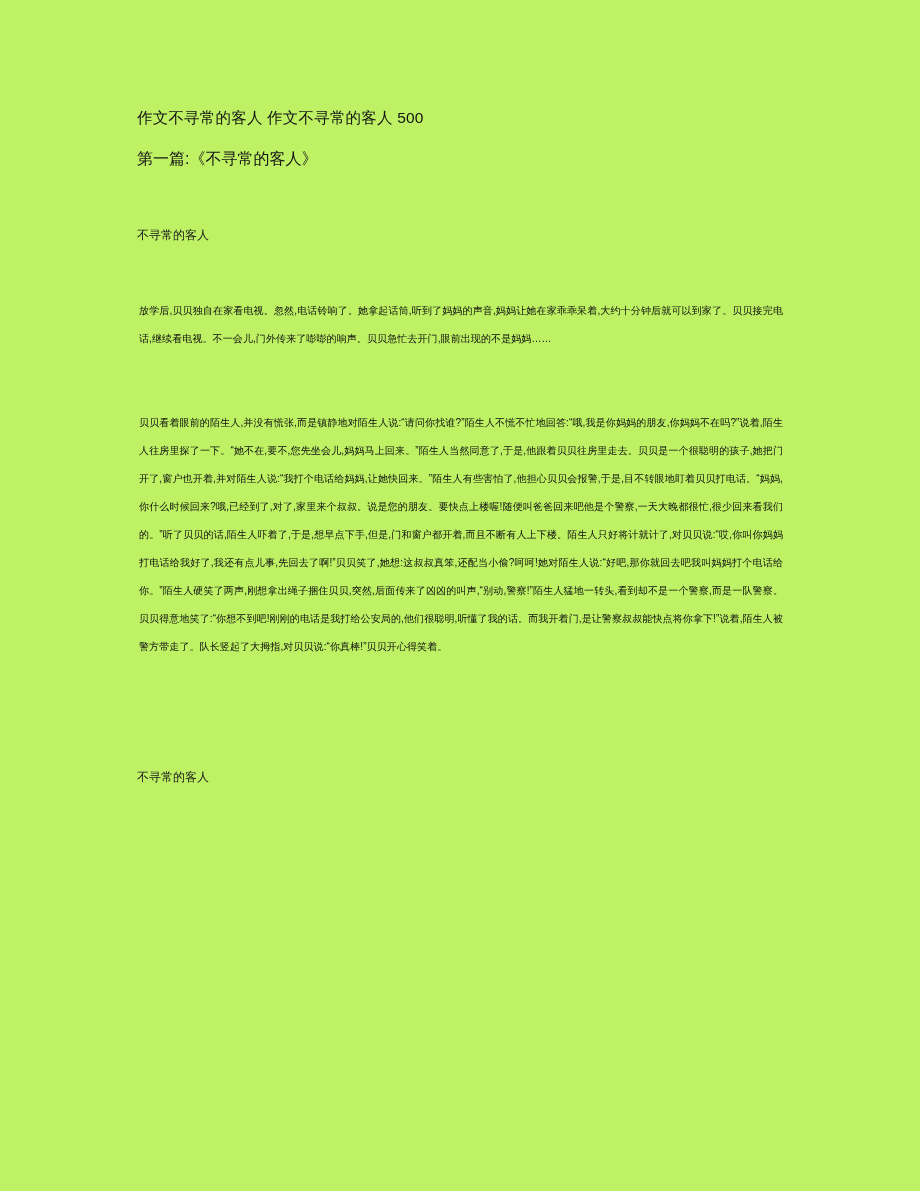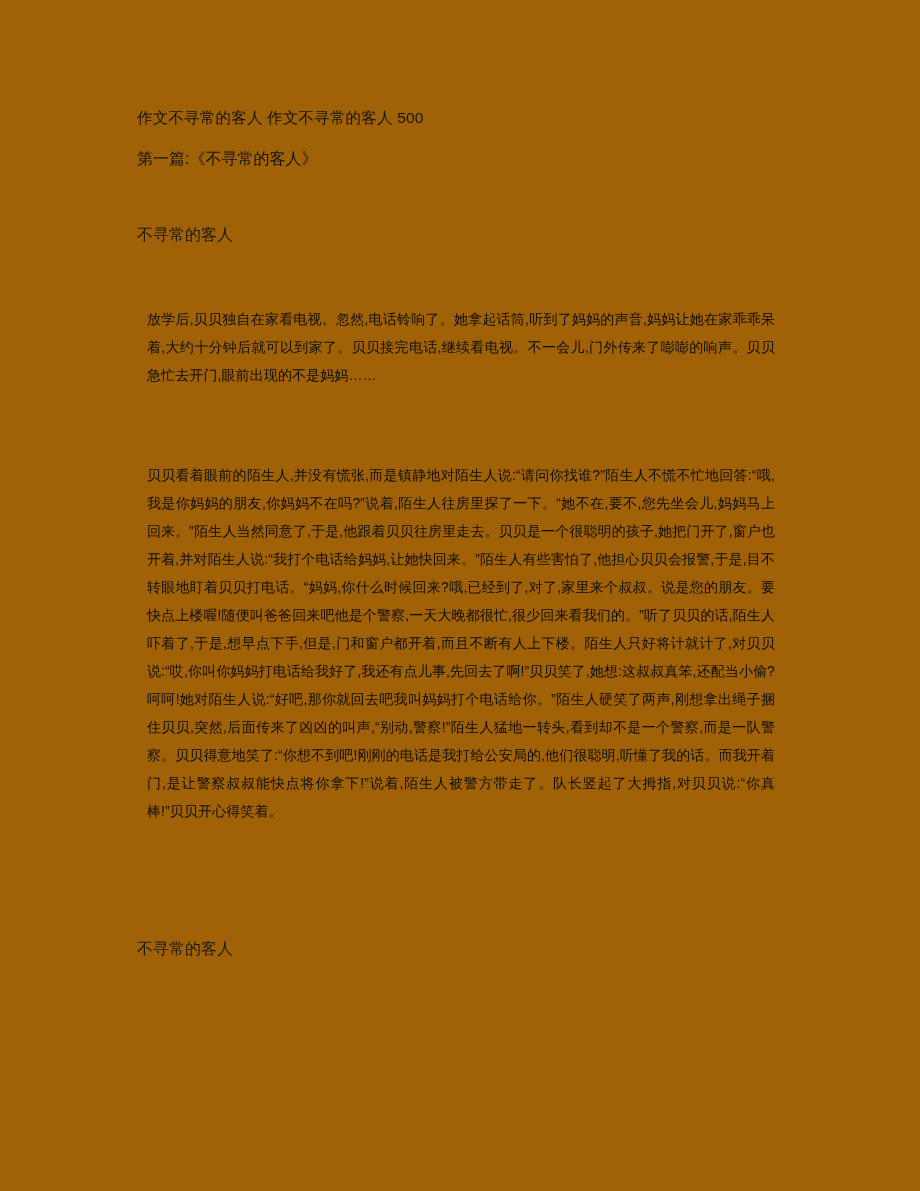--- a/index.html
+++ b/index.html
@@ -14,21 +14,21 @@
     font-family: "Liberation Sans", "DejaVu Sans", sans-serif;
     color: #000000;
     -webkit-font-smoothing: none;
   }
   .page {
     position: absolute;
     left: 0;
     top: 0;
     width: 920px;
     height: 1191px;
-    background: #a16207;
+    background: #bef264;
     overflow: hidden;
   }
   .content {
     position: absolute;
     left: 137px;
     top: 104px;
     width: 648px;
   }
   .doc-title {
     font-size: 15.5px;
@@ -39,38 +39,38 @@
     white-space: nowrap;
   }
   .section-label {
     font-size: 16px;
     line-height: 28px;
     color: #141414;
     margin: 0 0 48px 0;
     white-space: nowrap;
   }
   .sub-heading {
-    font-size: 16px;
+    font-size: 12px;
     line-height: 28px;
     color: #1a1a1a;
     margin: 0;
     font-weight: 400;
     white-space: nowrap;
   }
   .gap-a { height: 46px; }
   .gap-b { height: 52px; }
   .gap-c { height: 50px; }
   .gap-d { height: 50px; }
   .body-para {
-    font-size: 14px;
+    font-size: 10px;
     line-height: 28px;
     color: #0d0d0d;
     text-align: justify;
     text-justify: inter-character;
-    margin: 10px;
+    margin: 2px;
     letter-spacing: 0.1px;
     word-break: break-all;
   }
 </style>
 </head>
 <body>
 
 <div class="page">
   <div class="content">
 

